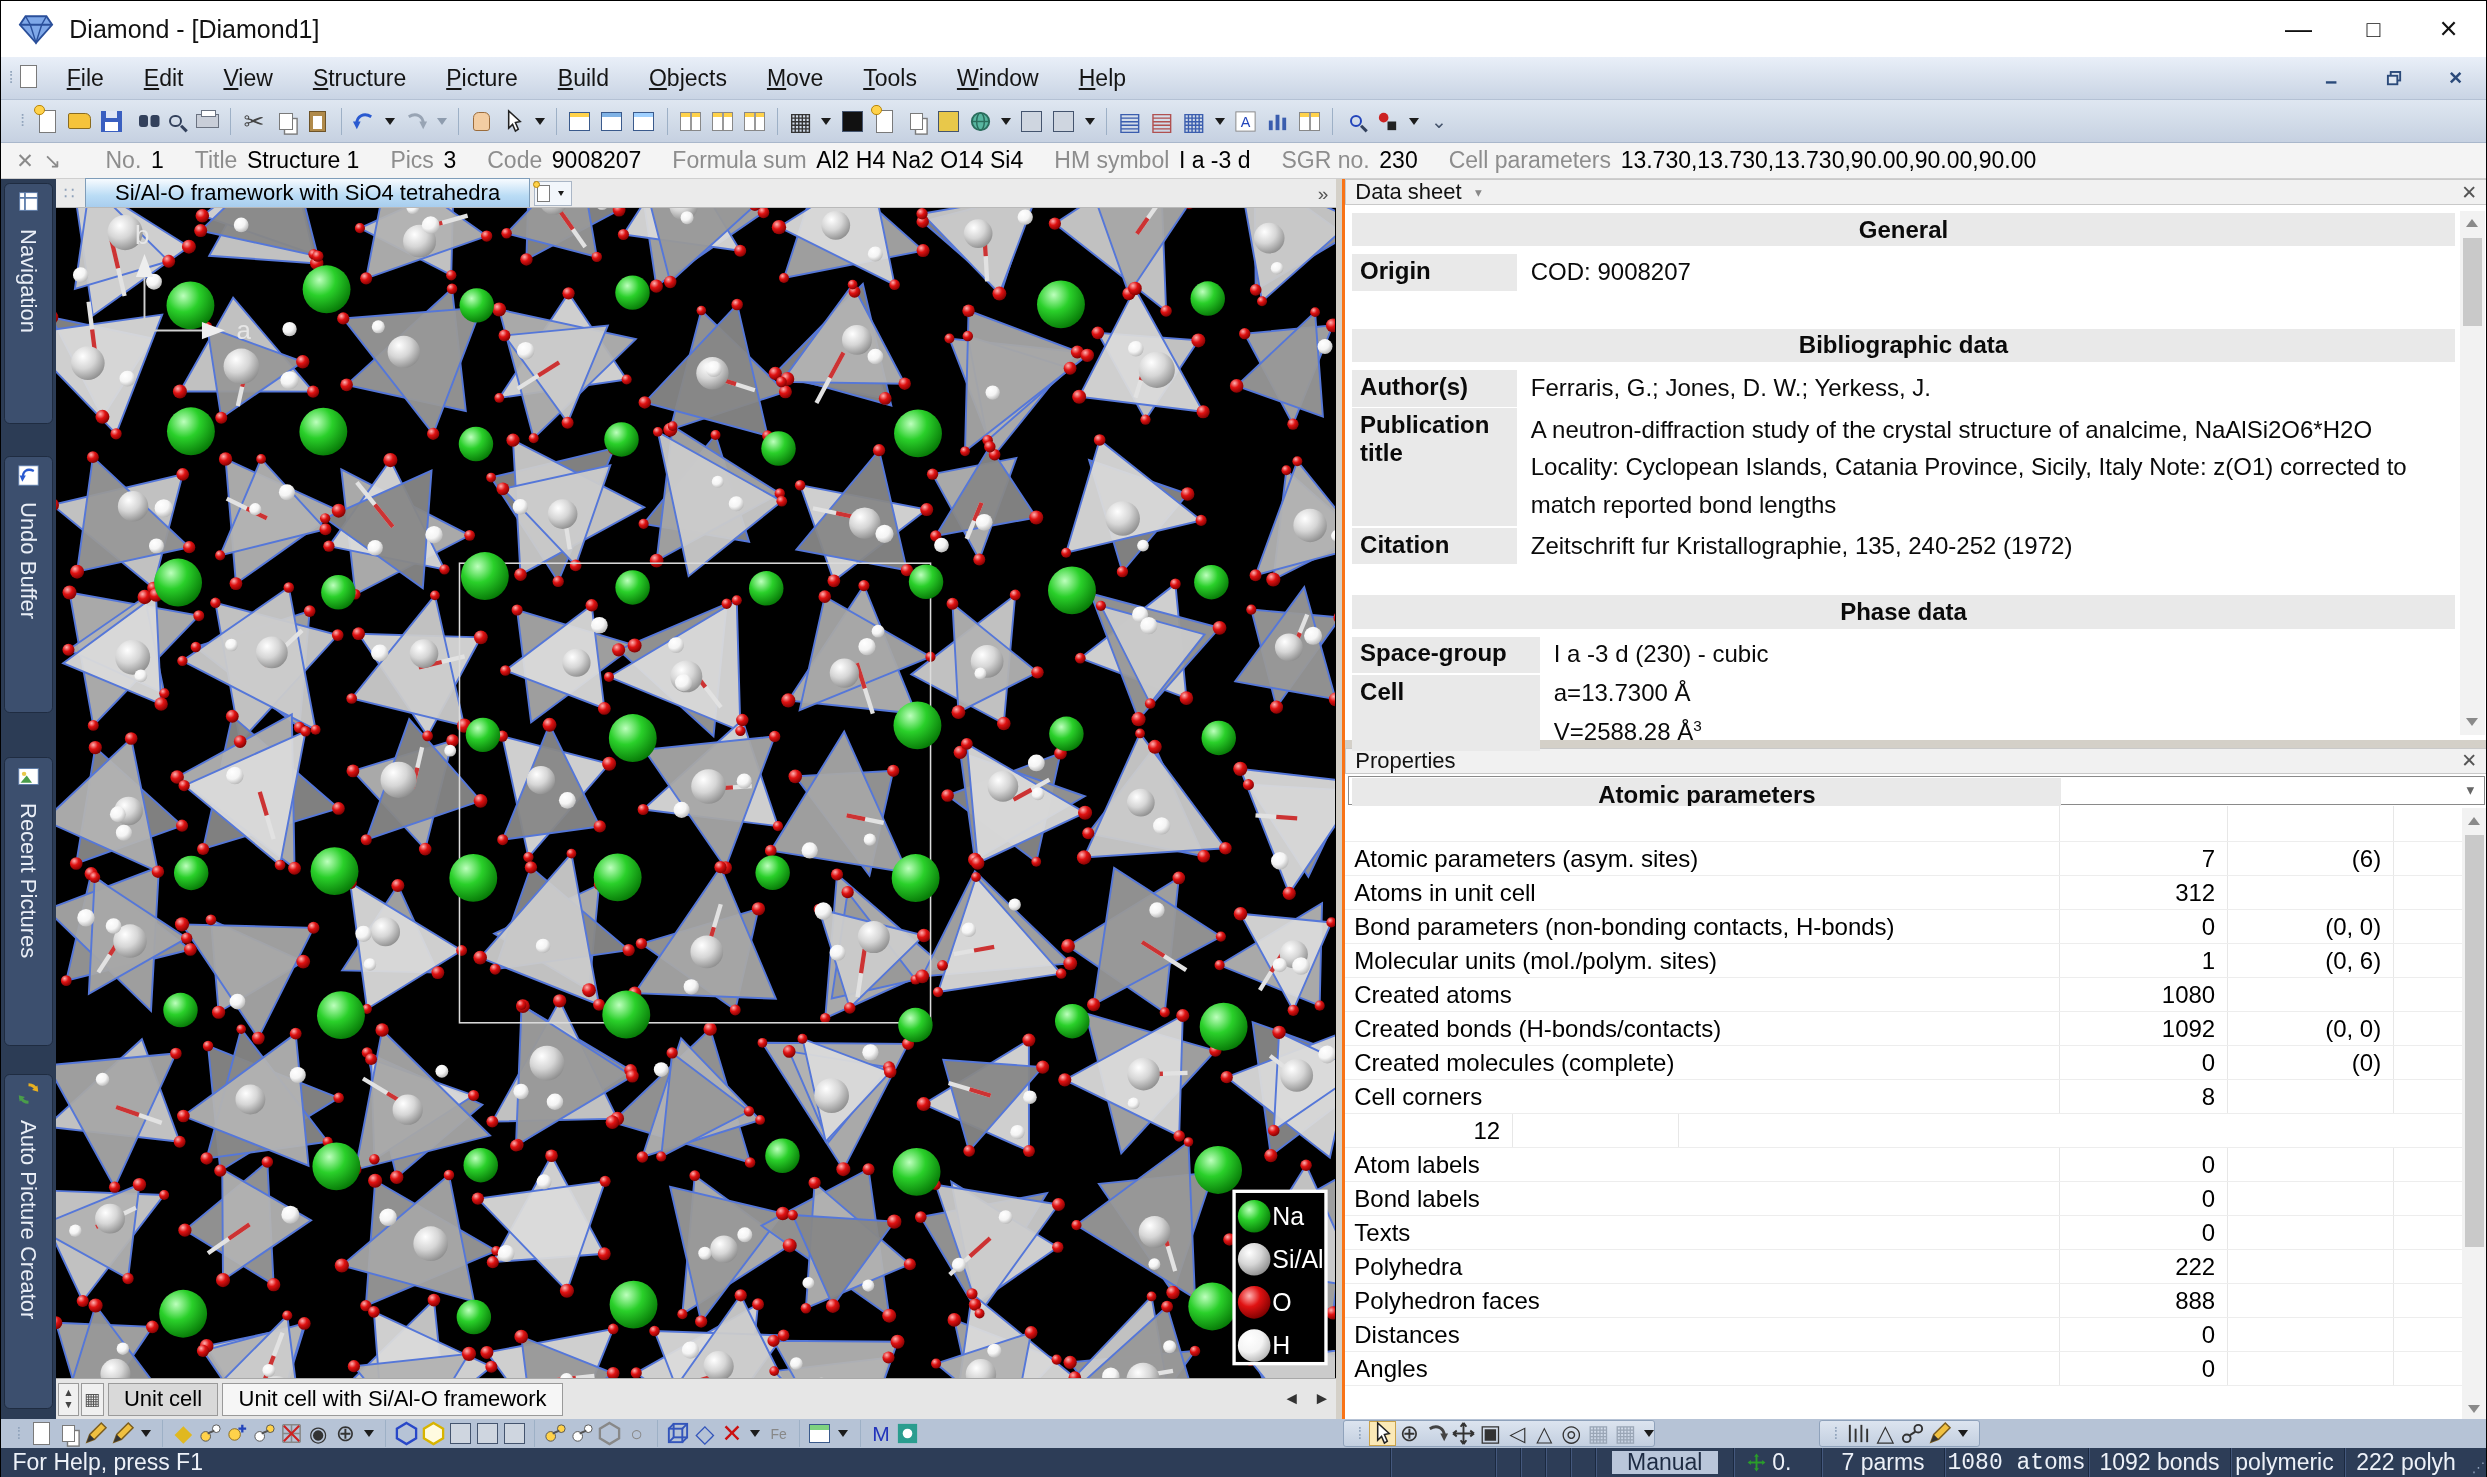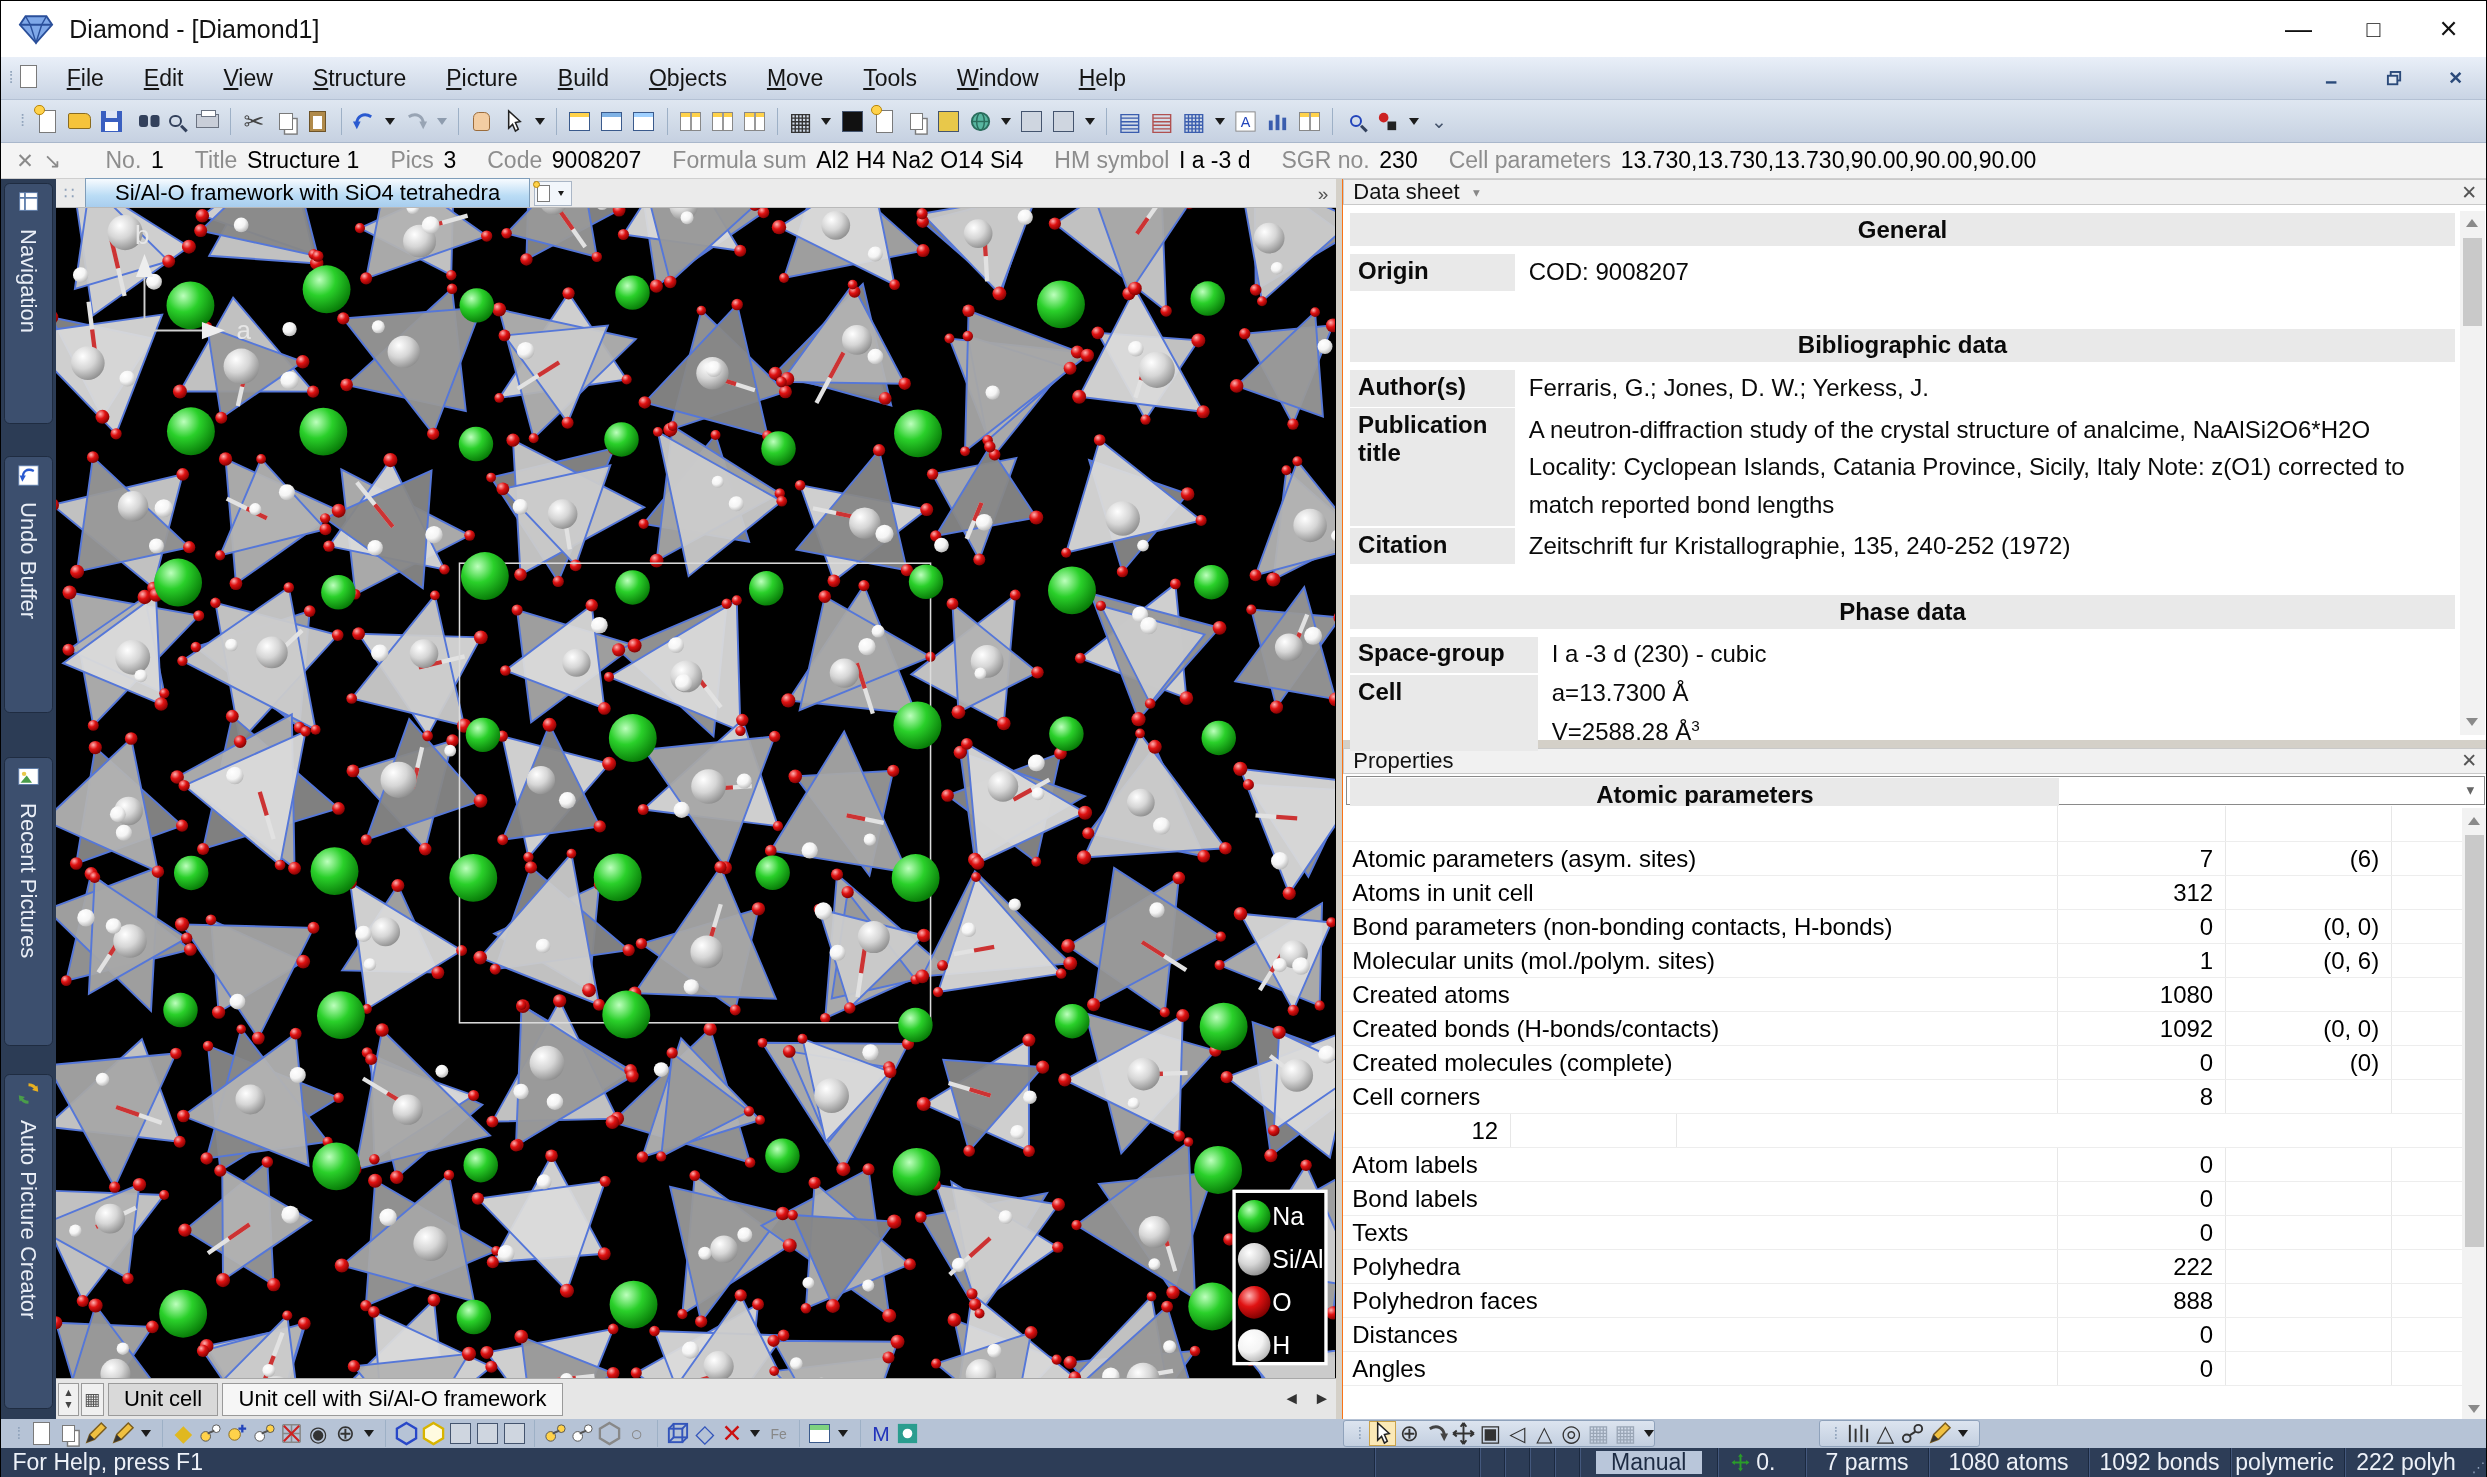--- a/index.html
+++ b/index.html
@@ -39,21 +39,21 @@
 .chev{position:absolute;right:7.7px;top:3.8px;color:#555;font-size:19px}
 .canvas{height:1170px;background:#000;position:relative;overflow:hidden}
 .vbottombar{height:41px;background:#e6e6e6;display:flex;align-items:center;border-top:1px solid #a8a8a8;position:relative;padding-left:1.9px}
 .spin{width:21px;height:33px;border:1px solid #9a9a9a;background:#f0f0f0;display:flex;flex-direction:column;align-items:center;justify-content:center;font-size:10.5px;color:#444;line-height:1.1}
 .gridbtn{width:23px;height:33px;border:1px solid #9a9a9a;background:#f0f0f0;display:flex;align-items:center;justify-content:center;color:#555;font-size:17px;margin-left:1.9px}
 .vbtab{height:33px;padding:0 15.3px;font-size:22px;display:flex;align-items:center;border:1px solid #9a9a9a;background:#d9d9d9;margin-left:3.8px;white-space:nowrap}
 .vbtab.act{background:#f6f6f6}
 .vb-arrows{position:absolute;right:5.7px;display:flex;gap:13.4px;color:#333;font-size:17px}
 .splitter{width:5.7px;background:#d4d0c8;flex:none}
 
-.rightpanel{width:1146px;display:flex;flex-direction:column;background:#fff;position:relative;flex:none;border-left:1px solid #f97316}
+.rightpanel{width:1146px;display:flex;flex-direction:column;background:#fff;position:relative;flex:none;border-left:3px solid #f97316}
 .panehdr{height:26px;background:#f1f1f1;border:1px solid #c9c9c9;display:flex;align-items:center;font-size:22px;padding:0 9.6px;color:#111;flex:none}
 .ph-x{margin-left:auto;color:#555;font-size:19px}
 .ph-dd{color:#888;font-size:13.4px;margin-left:13.4px}
 .ds-body{height:535px;position:relative;background:#fff;flex:none;padding:7.7px 33px 0 7.7px;font-size:24px;color:#0a0a0a}
 .dsec{background:#e9e9e9;text-align:center;font-weight:bold;font-size:24px;padding:2.9px 0;margin-bottom:7.7px}
 .drow{display:flex;margin-bottom:1.9px}
 .dlab{width:165px;background:#e9e9e9;font-weight:bold;padding:2.9px 7.7px;flex:none}
 .dval{flex:1;padding:2.9px 0 2.9px 13.4px;line-height:1.28}
 .dgap{height:36px}
 sup{font-size:15.3px}
@@ -1851,20 +1851,20 @@
       </div>
       <div class="scell" style="width: 88px; justify-content: flex-start;">
         <svg width="21" height="21" viewBox="0 0 26 26">
           <path d="M13 2 L16 6 H10 Z M13 24 L10 20 H16 Z M2 13 L6 10 V16 Z M24 13 L20 16 V10 Z" fill="#2a9d2a"></path>
           <line x1="13" y1="5" x2="13" y2="21" stroke="#2a9d2a" stroke-width="2.4"></line>
           <line x1="5" y1="13" x2="21" y2="13" stroke="#2a9d2a" stroke-width="2.4"></line>
         </svg>
         <span style="margin-left:5.7px">0.</span>
       </div>
       <div class="scell" style="width: 123px;">7 parms</div>
-      <div class="scell" style="width: 160px;">1080 atoms</div>
+      <div class="scell" style="width: 144px; font-family: Liberation Mono, monospace;">1080 atoms</div>
       <div class="scell" style="width: 142px;">1092 bonds</div>
       <div class="scell" style="width: 108px;">polymeric</div>
       <div class="scell" style="width: 123px; margin-left: 6px;">222 polyh</div>
       <div class="st-grip">⋰</div>
     </div>
 </div>
 
 
 </body></html>

